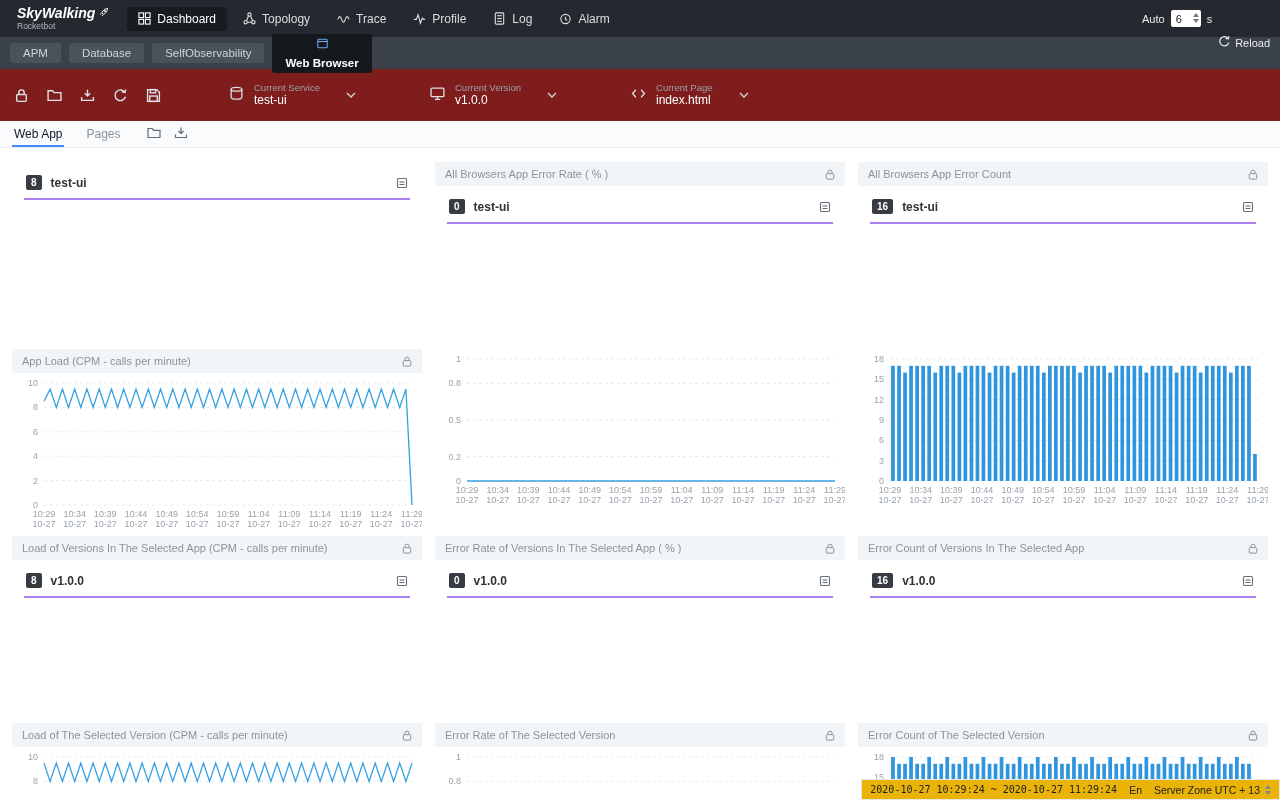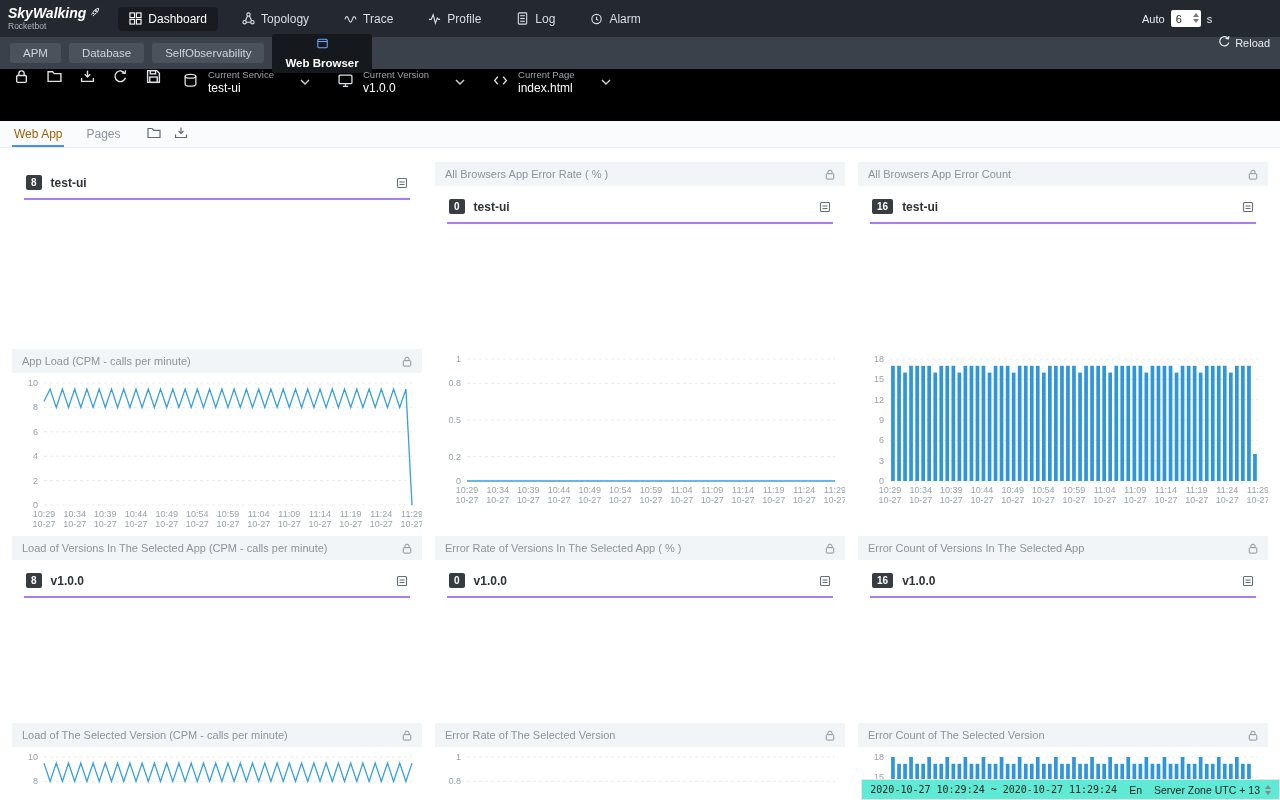--- a/index.html
+++ b/index.html
@@ -1,25 +1,25 @@
 <!DOCTYPE html>
 <html><head>
 <meta charset="utf-8">
 <style>
   * { margin:0; padding:0; box-sizing:border-box; }
   html,body { width:1280px; height:800px; overflow:hidden; background:#fff;
     font-family:"Liberation Sans", sans-serif; }
 
   
   .navbar { height:37px; background:#24292f; display:flex; align-items:center; color:#e9ecef; }
-  .brand { margin-left:8px; margin-right:4px; cursor:pointer; }
+  .brand { margin-left:17px; margin-right:4px; cursor:pointer; }
   .brand-name { font-size:14px; font-weight:bold; font-style:italic; color:#fff; line-height:1;
     display:flex; align-items:flex-start; gap:3px; }
   .brand-sub { font-size:8.5px; color:#aeb6bf; margin-top:1px; font-style:normal; }
-  .menu { display:flex; align-items:center; margin-left:14px; gap:13px; }
+  .menu { display:flex; align-items:center; margin-left:14px; gap:5px; }
   .menu-item { display:flex; align-items:center; gap:6px; padding:5px 11px; border-radius:4px;
     font-size:12px; color:#d9dee2; cursor:pointer; white-space:nowrap; }
   .menu-item.active { background:#181c21; color:#fff; }
   .menu-item svg { display:block; }
   .nav-right { margin-left:auto; display:flex; align-items:center; gap:6px; margin-right:10px;
     font-size:11px; color:#e9ecef; }
   .auto-input { position:relative; display:inline-block; }
   .auto-input input { width:30px; height:17px; border:none; border-radius:2px; font-size:11px;
     padding:0 11px 0 5px; font-family:inherit; color:#222; }
   .spin { position:absolute; right:2px; top:3px; display:flex; flex-direction:column; gap:2px; }
@@ -29,55 +29,55 @@
     border-top:4px solid #777; }
   .reload-wrap { display:flex; align-items:center; gap:4px; cursor:pointer;margin-top:48px; }
 
   
   .tabbar { height:30px; background:#3a414a; display:flex; align-items:center; gap:8px; padding:16px 10px; }
   .tab-pill { background:#4a525b; color:#ced4da; font-size:11.5px; padding:4px 13px; border-radius:3px;
     cursor:pointer; white-space:nowrap; }
   .tab-pill.active { background:#15181c; color:#fff; font-weight:bold; display:flex; gap:6px; align-items:center;flex-direction:column; }
 
   
-  .toolbar { height:52px; background:#000000; display:flex; align-items:flex-start; padding:0 8px; }
+  .toolbar { height:52px; background:#7f1d1d; display:flex; align-items:center; padding:0 8px;gap:46px; }
   .tool-icons { display:flex; gap:18px; align-items:center; margin:0 22px 0 6px; color:#dde2e7; }
   .tool-icon { cursor:pointer; display:flex; }
   .selector { display:flex; align-items:center; gap:10px; margin-right:28px; cursor:pointer; color:#dde2e7; }
   .sel-text { line-height:1.25; }
   .sel-label { font-size:9.5px; color:#99a2ab; }
   .sel-value { font-size:12px; color:#fff; }
   .selector .chev { margin-left:16px; display:flex; }
 
   
   .subtabs { height:27px; background:#fafbfc; border-bottom:1px solid #e9edf0; display:flex;
     align-items:flex-end; padding:0 12px; gap:20px; }
   .subtab { font-size:12px; color:#8a939b; padding:5px 2px 4px; cursor:pointer; border-bottom:2px solid transparent; }
-  .subtab.active { color:#a16207; border-bottom-color:#448dfe; }
+  .subtab.active { color:#0f172a; border-bottom-color:#448dfe; }
   .subtab-icons { display:flex; gap:13px; margin-left:4px; padding-bottom:7px; color:#5f6b76; }
   .subtab-icons span { display:flex; cursor:pointer; }
 
   
   .grid { padding:14px 12px 0; display:grid; grid-template-columns:repeat(3,1fr); column-gap:13px; }
   .card { height:187px; background:#fff; overflow:hidden; }
   .card-header { height:24px; background:#f2f5f7; display:flex; align-items:center;
     justify-content:space-between; padding:0 10px; }
   .card-title { font-size:11px; color:#8b949c; white-space:nowrap; overflow:hidden; text-overflow:ellipsis; }
   .hdr-lock { display:flex; cursor:pointer; color:#8b949c; flex:0 0 auto; margin-left:8px; }
   .card-body.list { padding:8px 12px 0; }
   .list-item { display:flex; align-items:center; gap:9px; padding:5px 2px 8px;
     border-bottom:2px solid #a97ff0; cursor:pointer; }
   .badge { background:#363c42; color:#fff; font-size:10px; font-weight:bold; padding:2px 5px;
     border-radius:2px; min-width:9px; text-align:center; }
   .item-name { font-size:12px; font-weight:bold; color:#2e3338; flex:1; }
   .inspect { display:flex; color:#66707a; cursor:pointer; }
   .chart-box { height:158px; margin-top:2px; }
 
   
-  .footer { position:fixed; right:0; bottom:0; height:21px; background:#5eead4; border:1px solid #e6e6e6;
+  .footer { position:fixed; right:0; bottom:0; height:21px; background:#eab308; border:1px solid #e6e6e6;
     display:flex; align-items:center; gap:12px; padding:0 8px; font-size:10.5px; color:#222; z-index:50; }
   .footer .mono { font-family:"DejaVu Sans Mono", monospace; font-size:10px; cursor:pointer; }
   .footer .lang { cursor:pointer; }
   .zone { display:flex; align-items:center; gap:3px; cursor:pointer; }
   .stepper { display:flex; flex-direction:column; gap:2px; margin-left:2px; }
   .stepper .tri-up { border-bottom-color:#888; }
   .stepper .tri-dn { border-top-color:#888; }
 </style>
 </head>
 <body>

